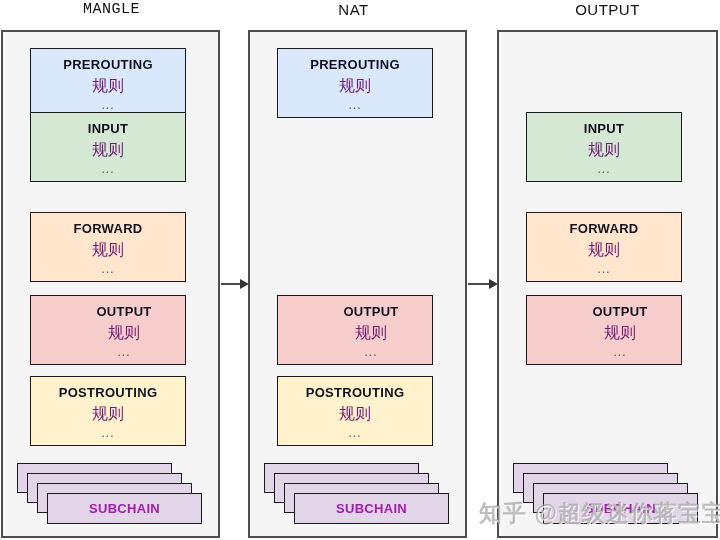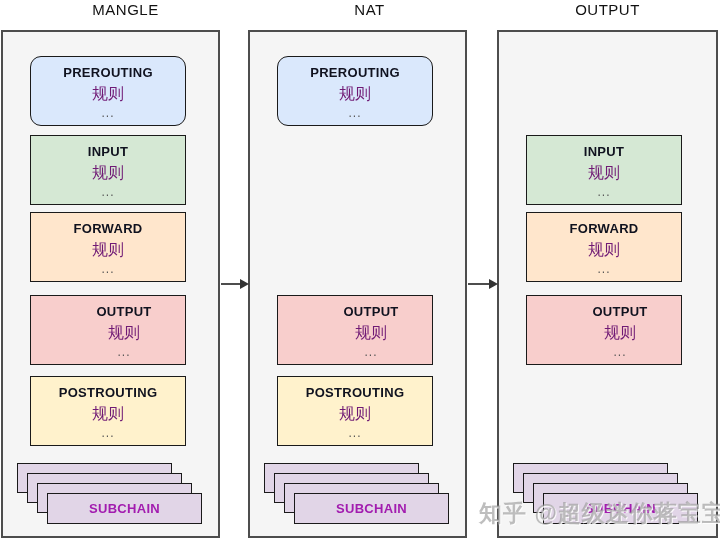--- a/index.html
+++ b/index.html
@@ -11,22 +11,22 @@
   }
   .table-title {
     position: absolute;
     top: 1px;
     height: 18px;
     text-align: center;
     font-size: 15px;
     letter-spacing: 0.5px;
     color: #111111;
   }
-  #title-mangle { left: 16px;   width: 219px; }
-  #title-nat    { left: 260px; width: 219px; }
+  #title-mangle { left: 2px;   width: 219px; font-family: Liberation Mono, monospace; }
+  #title-nat    { left: 244px; width: 219px; }
   #title-filter { left: 497px; width: 221px; }
 
   .table-col {
     position: absolute;
     top: 30px;
     height: 508px;
     background: var(--c-table_bg, #f5f5f5);
     border: 2px solid #4d4d4d;
   }
   #col-mangle { left: 1px;   width: 219px; }
@@ -38,22 +38,22 @@
     left: 27px;
     width: 156px;
     height: 70px;
     border: 1px solid var(--c-border, #1a1a1a);
     display: flex;
     flex-direction: column;
     align-items: center;
     justify-content: space-evenly;
     padding: 4px 0;
   }
-  .slot-0 { top: 24px; border-radius: 11px; }
-  .slot-1 { top: 103px; }
+  .slot-0 { top: 16px; }
+  .slot-1 { top: 80px; }
   .slot-2 { top: 180px; text-align: right; }
   .slot-3 { top: 263px; }
   .slot-4 { top: 344px; }
 
   .fill-prerouting  { background: var(--c-prerouting,  #dae8fc); }
   .fill-input       { background: var(--c-input,       #d5e8d4); }
   .fill-forward     { background: var(--c-forward,     #ffe6cc); }
   .fill-output      { background: var(--c-output,      #f8cecc); padding-left: 32px; }
   .fill-postrouting { background: var(--c-postrouting, #fff2cc); }
 

